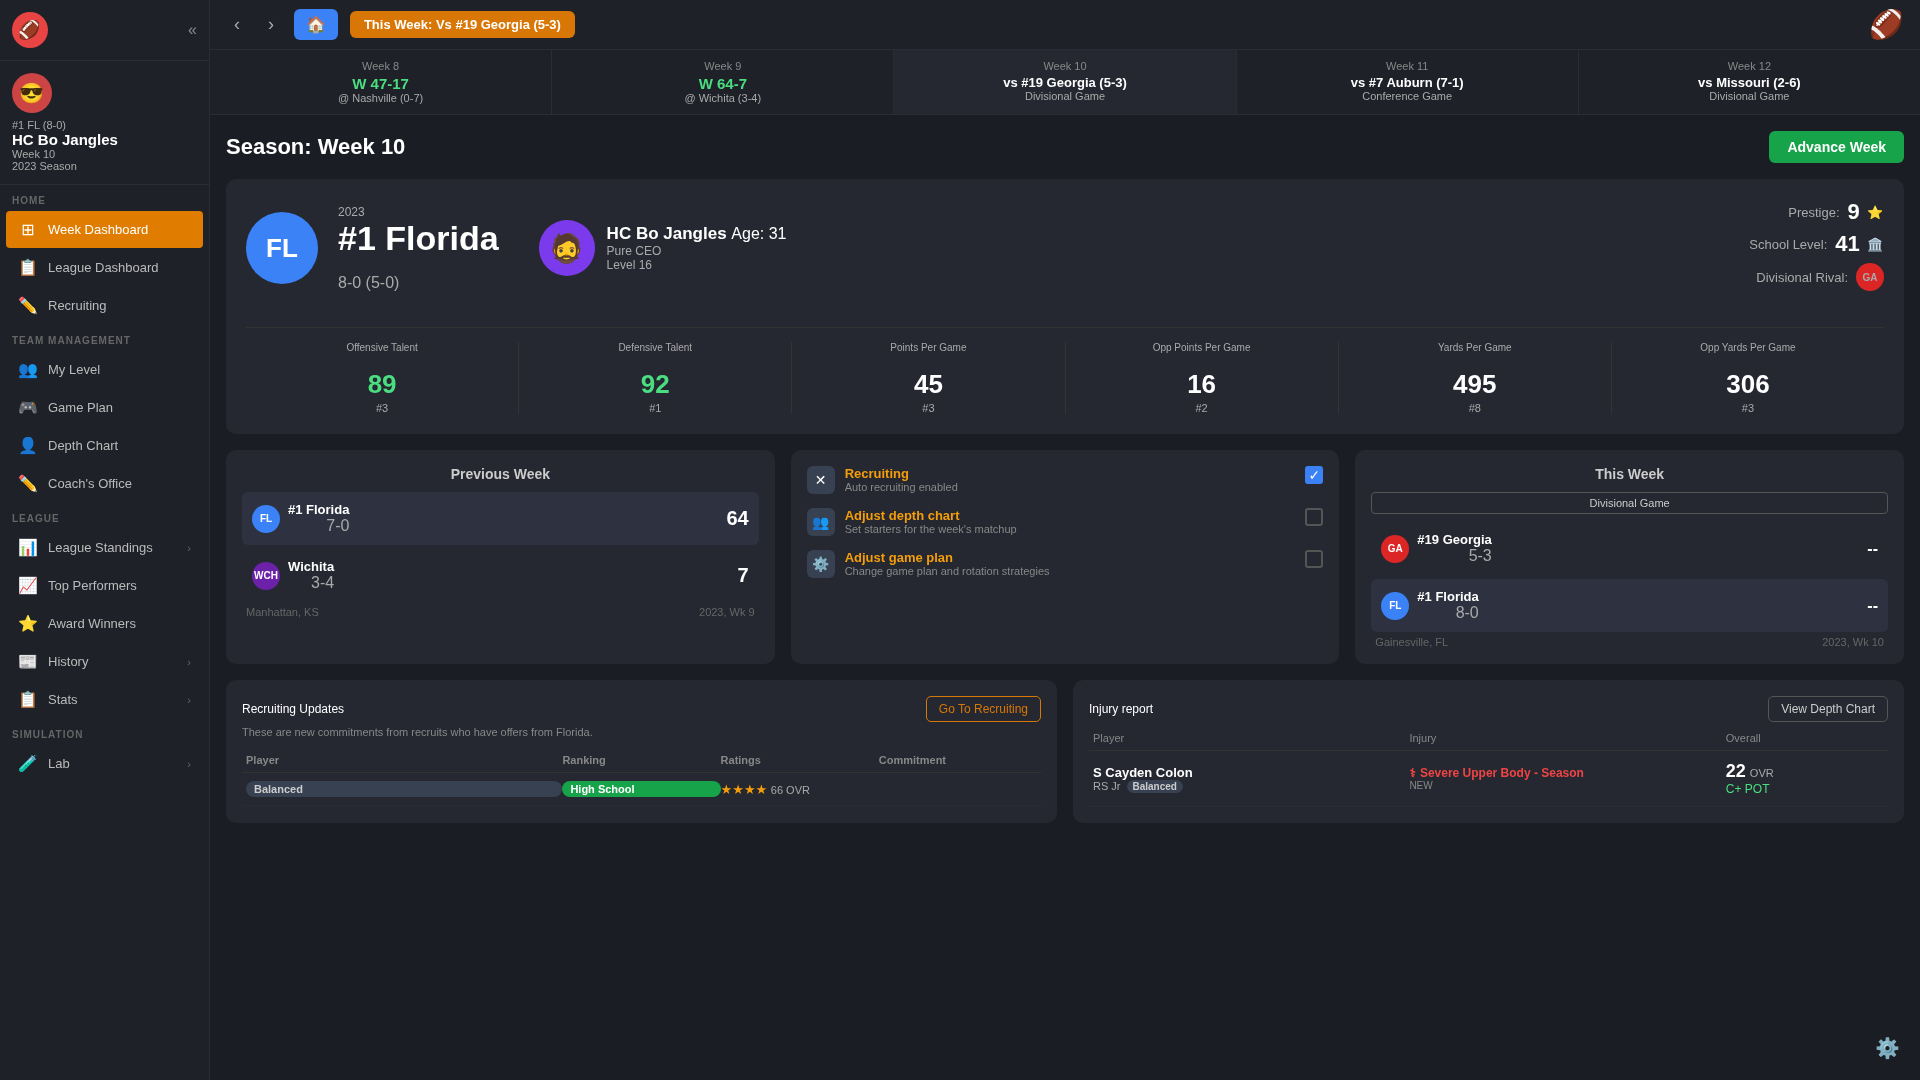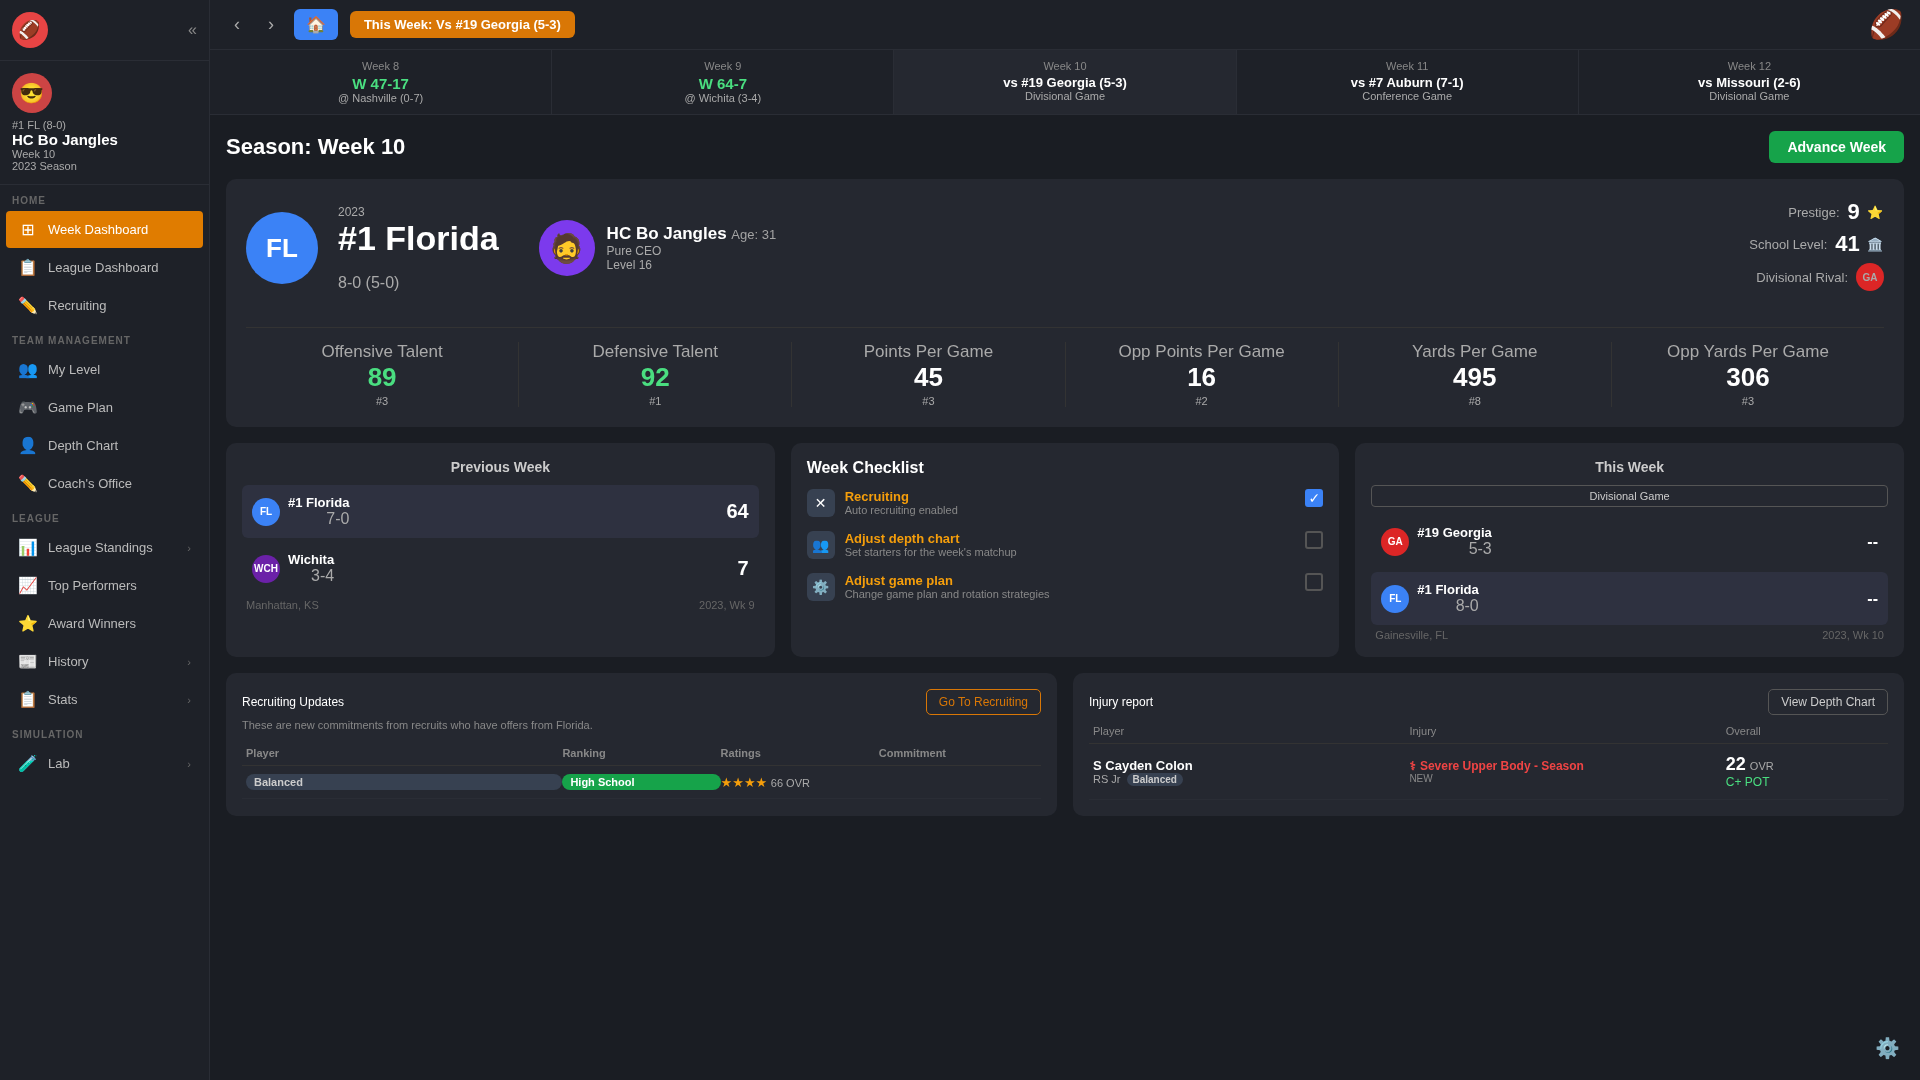--- a/index.html
+++ b/index.html
@@ -63,21 +63,21 @@
     .coach-info .coach-level { color: #aaa; font-size: 12px; }
     .prestige-section { margin-left: auto; text-align: right; }
     .prestige-row { display: flex; align-items: center; justify-content: flex-end; gap: 8px; margin-bottom: 6px; color: #aaa; font-size: 13px; }
     .prestige-val { font-size: 22px; font-weight: 900; color: #fff; }
     .rival-badge { width: 28px; height: 28px; border-radius: 50%; background: #dc2626; display: flex; align-items: center; justify-content: center; font-size: 11px; font-weight: 900; }
 
     
     .stats-row { display: flex; border-top: 1px solid #333; padding-top: 14px; margin-top: 10px; width: 100%; gap: 0; }
     .stat-item { flex: 1; text-align: center; border-right: 1px solid #333; }
     .stat-item:last-child { border-right: none; }
-    .stat-label { color: #aaa; font-size: 17px; margin-bottom: 0; }
+    .stat-label { color: #aaa; font-size: 10px; margin-bottom: 16px; }
     .stat-val { font-size: 26px; font-weight: 900; }
     .stat-val.green { color: #4ade80; }
     .stat-rank { color: #aaa; font-size: 11px; margin-top: 2px; }
 
     
     .bottom-grid { display: grid; grid-template-columns: 1fr 1fr 1fr; gap: 16px; }
 
     
     .prev-week-card { background: #252830; border-radius: 10px; padding: 16px; }
     .card-title { font-size: 14px; font-weight: 700; color: #ccc; margin-bottom: 10px; text-align: center; }
@@ -275,21 +275,21 @@
         <div class="year">2023</div>
         <div class="team-name">#1 Florida</div>
         <div class="record">8-0 (5-0)</div>
       </div>
       <div class="coach-section">
         <div class="coach-avatar">
           <span>🧔</span>
         </div>
         <div class="coach-info">
           <div class="coach-name">
-            <span>HC Bo Jangles</span> <span style="color:#a3a3a3;font-size:13px;font-weight:400;">Age: 31</span>
+            <span>HC Bo Jangles</span> <span style="color:#ffffff;font-size:16px;font-weight:400;">Age: 31</span>
           </div>
           <div class="coach-title">Pure CEO</div>
           <div class="coach-level">Level 16</div>
         </div>
       </div>
       <div class="prestige-section">
         <div class="prestige-row">
           <span>Prestige:</span>
           <span class="prestige-val">9</span>
           <span>⭐</span>
@@ -362,21 +362,20 @@
           </div>
           <div class="t-score">7</div>
         </div>
         <div class="game-meta">
           <span>Manhattan, KS</span>
           <span>2023, Wk 9</span>
         </div>
       </div>
 
       <div class="checklist-card">
-        <div class="checklist-title">Week Checklist</div>
         <div id="checklist-items">
             <div class="check-item">
     <div class="check-icon done">✕</div>
     <div class="check-text">
       <div class="check-label">Recruiting</div>
       <div class="check-sub">Auto recruiting enabled</div>
     </div>
     <div class="check-box checked">✓</div>
   </div>
             <div class="check-item">

